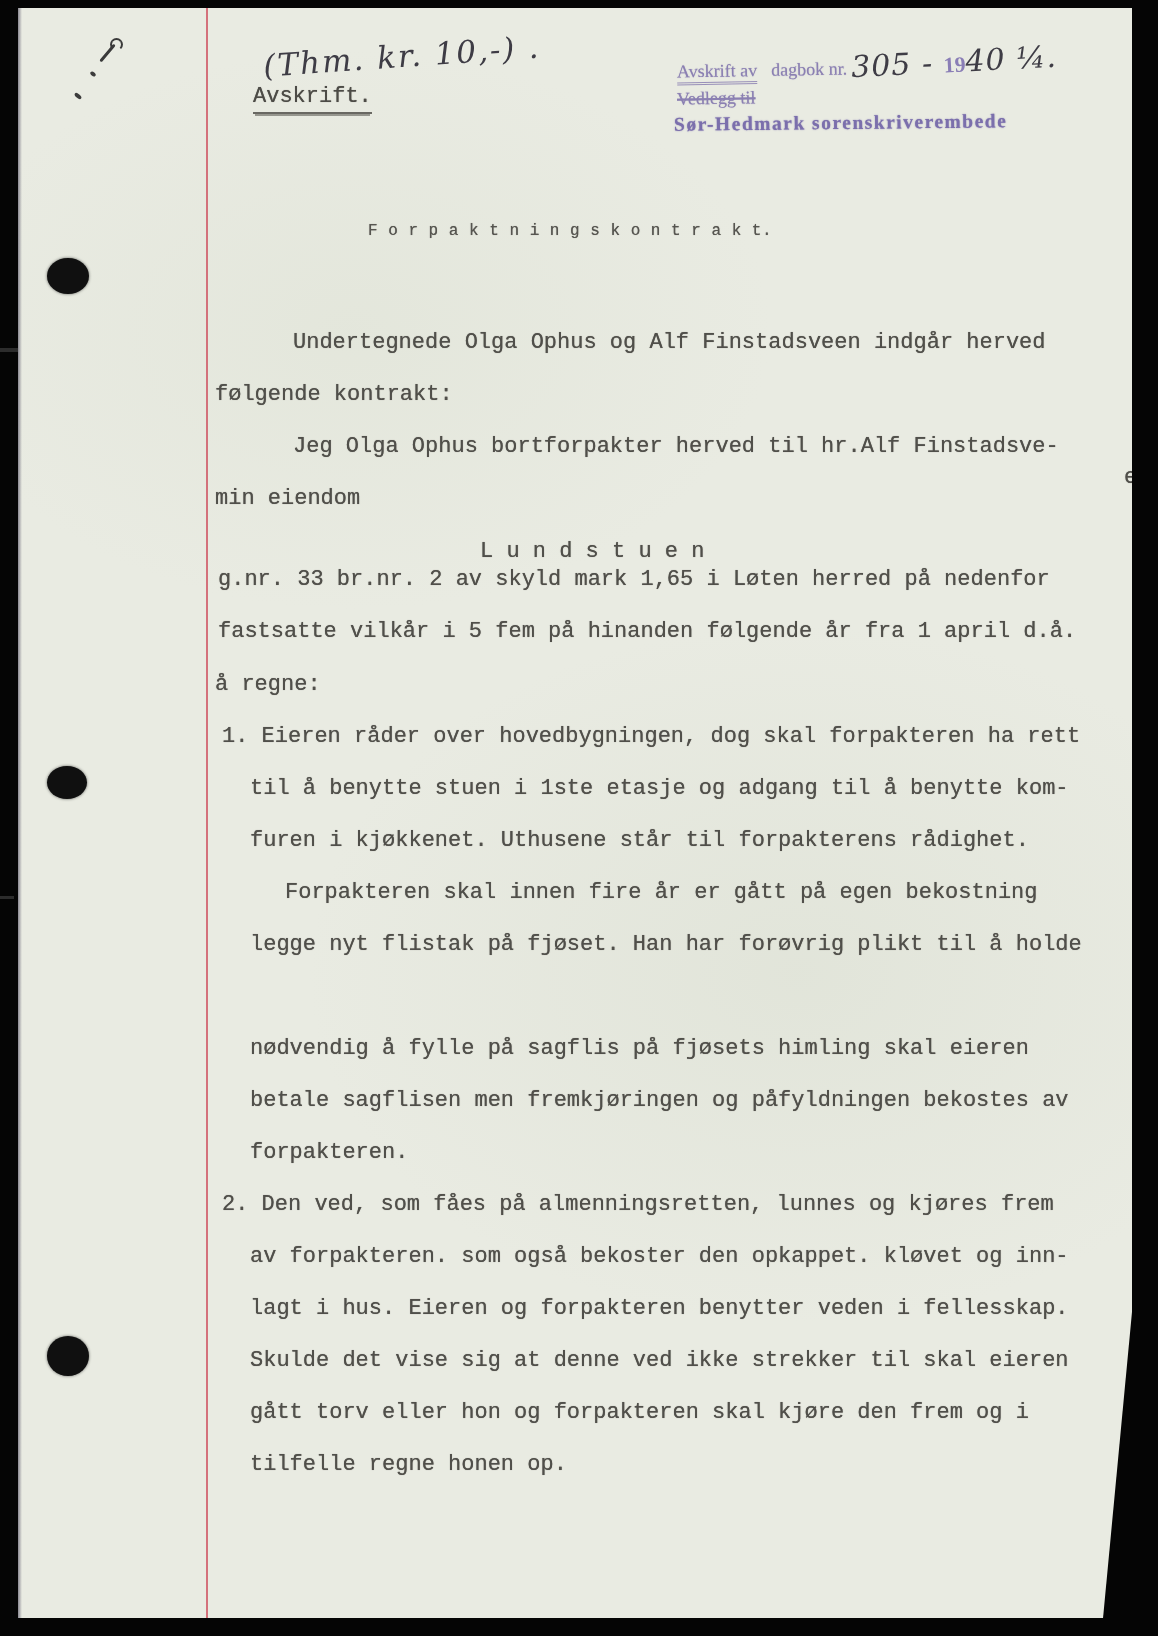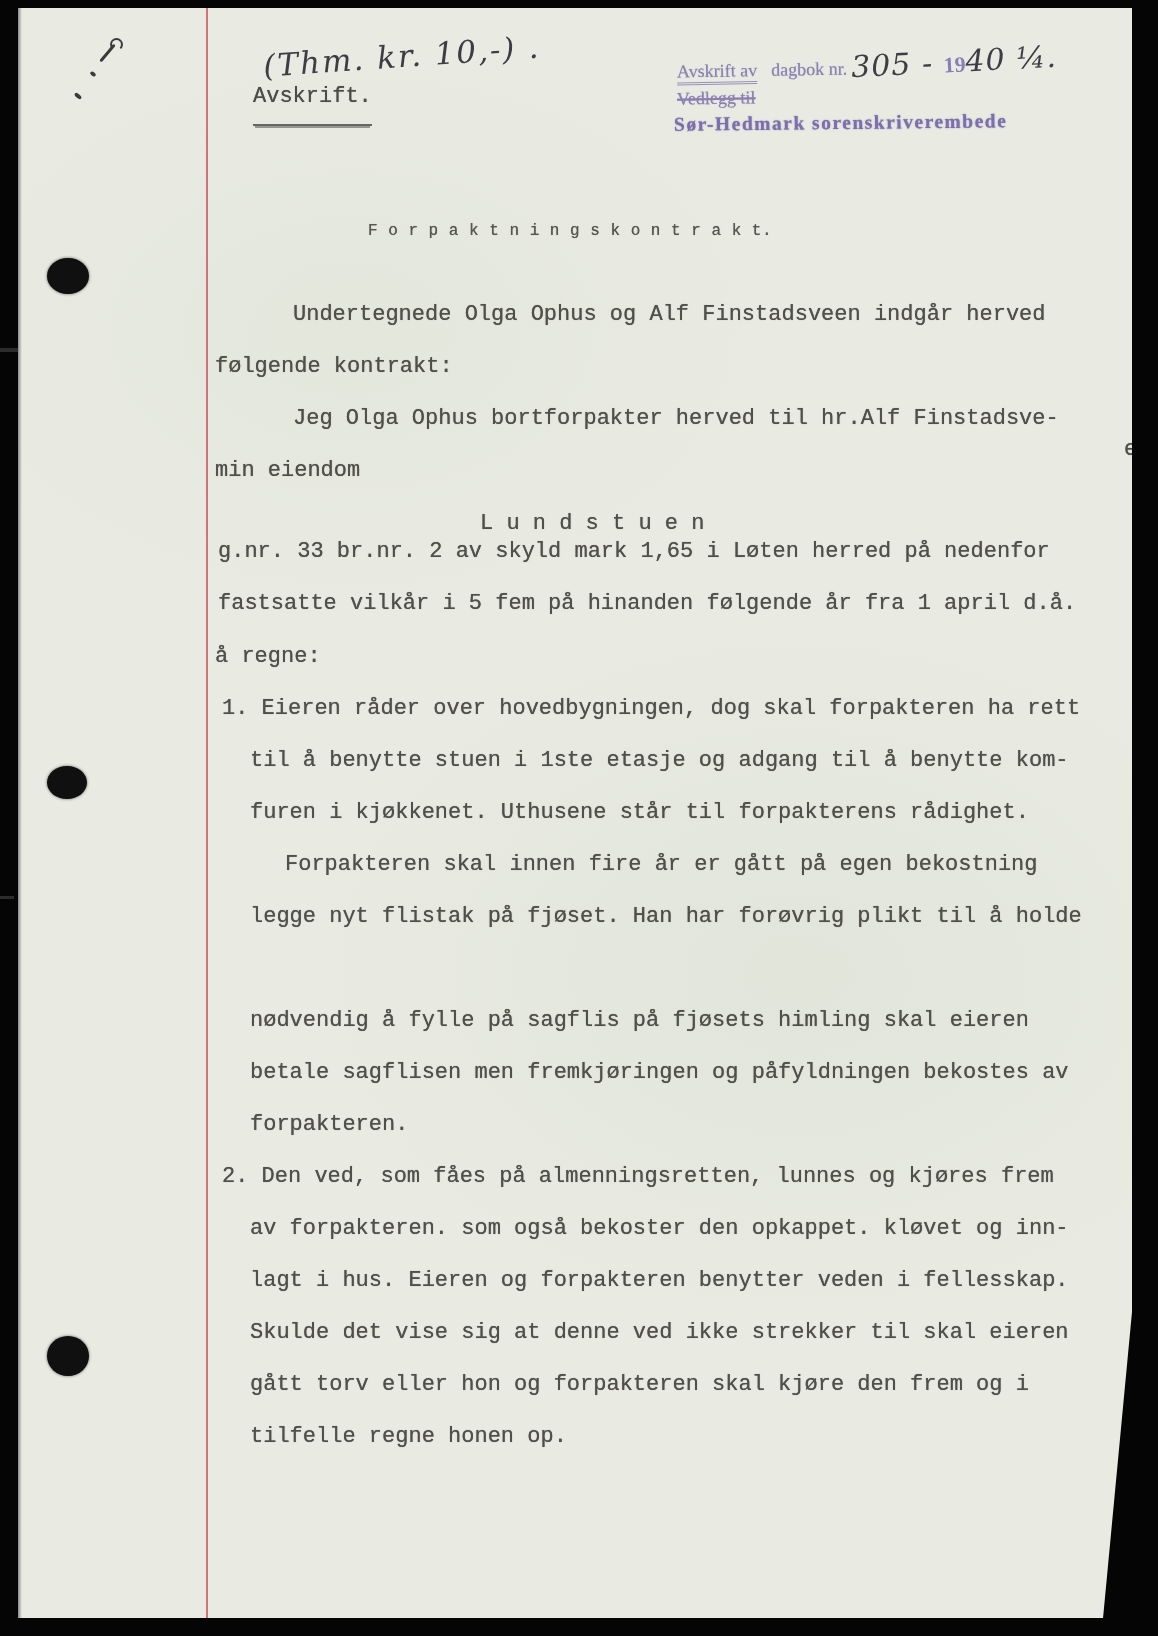--- a/index.html
+++ b/index.html
@@ -25,32 +25,32 @@
     background:rgba(206,82,98,.8);
   }
   .punch{
     position:absolute;width:42px;height:36px;border-radius:50%;
     background:#101010;box-shadow:0 0 3px rgba(0,0,0,.6);
   }
   .edge-notch{position:absolute;background:#2c2c2c;}
   
   .tline{
     position:absolute;white-space:pre;font-size:22px;line-height:24px;
-    color:#504f4a;text-shadow:0 0 .7px rgba(75,74,68,.85);
+    color:#504f4a;text-shadow:0 0 .7px rgba(75,74,68,.85);margin-top:28px;
   }
   .title{
     position:absolute;white-space:pre;font-size:16px;letter-spacing:.5px;
     color:#565550;text-shadow:0 0 .7px rgba(75,74,68,.8);
   }
   .avskrift{
     position:absolute;font-size:22px;color:#4c4b46;
     text-shadow:0 0 .7px rgba(75,74,68,.85);
     border-bottom:2px solid rgba(82,81,75,.85);
     box-shadow:0 4px 0 -2px rgba(82,81,75,.55);
-    padding-bottom:15px;
+    padding-bottom:3px;
   }
   
   .hw{
     font-family:"DejaVu Serif","Liberation Serif",serif;font-style:italic;
     color:#3e3c45;
   }
   .fee-note{
     position:absolute;left:245px;top:30px;font-size:31px;
     transform:rotate(-4deg);letter-spacing:2px;white-space:pre;
   }

